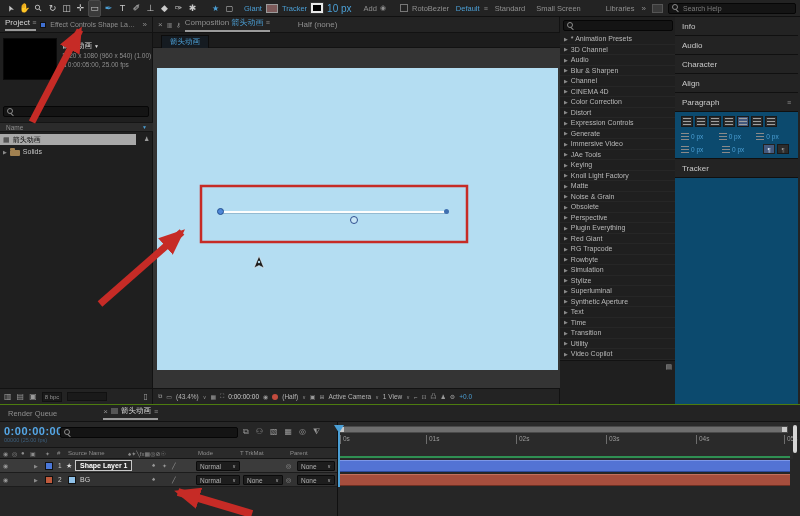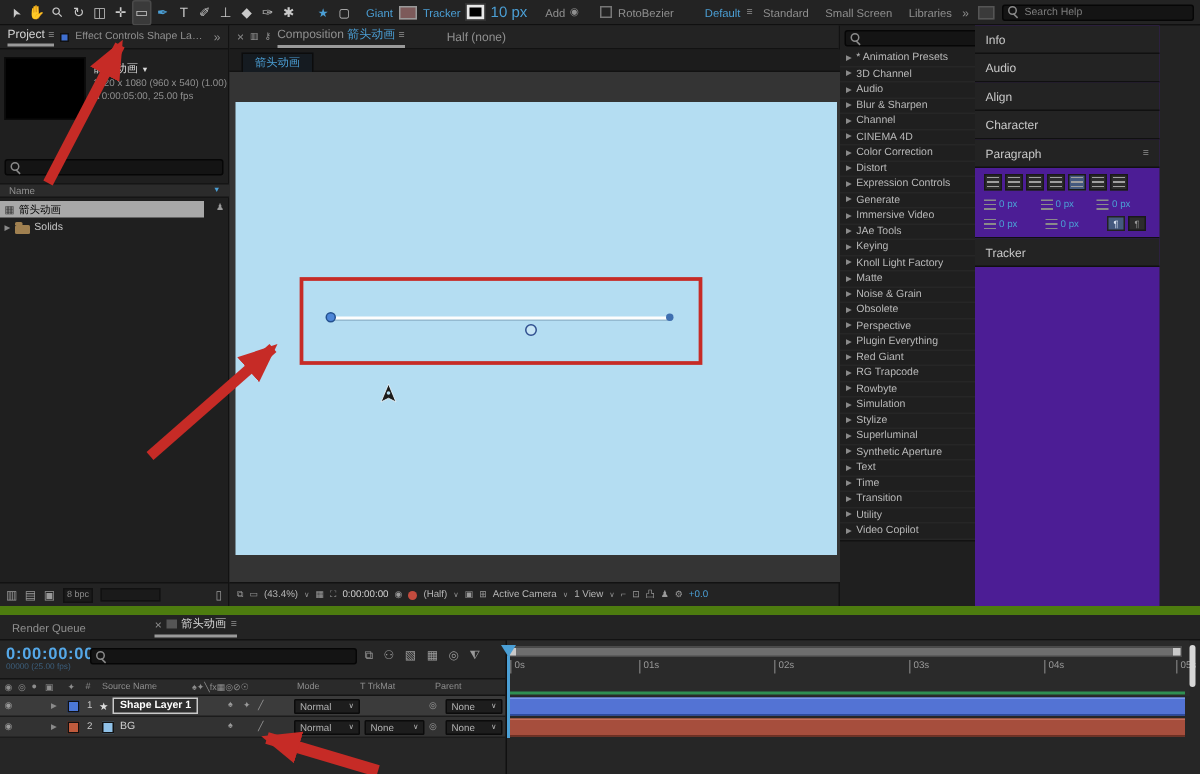--- a/index.html
+++ b/index.html
@@ -67,21 +67,21 @@
     <span class="nw dim" style="font-size:7.5px">Add</span>
     <span class="dim" style="font-size:7px;margin-left:2px">◉</span>
     <span style="width:12px"></span>
     <span style="width:8px;height:8px;border:1px solid #777;display:inline-block"></span>
     <span class="nw dim" style="font-size:7.5px;margin-left:3px">RotoBezier</span>
 
     <span style="margin-left:auto"></span>
     <span class="nw" style="color:#4b9fd5;font-size:7.5px">Default</span>
     <span class="dim" style="font-size:7px;margin:0 6px 0 3px">≡</span>
     <span class="nw dim" style="font-size:7.5px;margin-right:10px">Standard</span>
-    <span class="nw dim" style="font-size:7.5px;margin-right:10px">Small Screen</span>
+    <span class="nw dim" style="font-size:7.5px;margin-right:24px">Small Screen</span>
     <span class="nw dim" style="font-size:7.5px;margin-right:6px">Libraries</span>
     <span class="dim" style="font-size:8px;margin-right:5px">»</span>
     <span style="width:11px;height:9px;background:#3a3a3a;border:1px solid #555;display:inline-block;margin-right:4px"></span>
     <span class="search" style="width:128px;height:11px;font-size:7px">
       <span class="mag"></span>
       <span>Search Help</span>
     </span>
   </div>
 
   <div class="r" style="left:0;top:17px;width:153px;height:371px;background:#1f1f1f;border-right:1px solid #121212">
@@ -309,32 +309,32 @@
         <div class="fxrow">
         <span class="tri">▶</span>
         <span class="nw">Video Copilot</span>
       </div>
       </div>
     <div style="height:12px;border-top:1px solid #121212;display:flex;justify-content:flex-end;align-items:center;padding:0 4px">
       <span class="cell-ico" style="font-size:7px">▤</span>
     </div>
   </div>
 
-  <div class="r" style="left:650px;top:17px;width:123px;height:387px;background:#4c1d95">
+  <div class="r" style="left:675px;top:17px;width:123px;height:387px;background:#0c4a6e">
     <div class="shead">
         <span>Info</span>
       </div>
     <div class="shead">
         <span>Audio</span>
       </div>
     <div class="shead">
+        <span>Character</span>
+      </div>
+    <div class="shead">
         <span>Align</span>
-      </div>
-    <div class="shead">
-        <span>Character</span>
       </div>
     <div class="shead">
       <span>Paragraph</span>
       <span class="dim" style="margin-left:auto;font-size:7px">≡</span>
     </div>
     <div style="padding:4px 6px;border-bottom:1px solid #101010">
       <div style="display:flex;gap:2px">
         <span class="alignbtn">
             <i></i>
           </span>
@@ -382,21 +382,21 @@
           </span>
         <span style="width:12px;height:10px;background:#44597e;border:1px solid #222;color:#dfe7f5;font-size:6px;text-align:center;line-height:10px">¶</span>
         <span style="width:12px;height:10px;background:#2c2c2c;border:1px solid #191919;color:#9a9a9a;font-size:6px;text-align:center;line-height:10px">¶</span>
       </div>
     </div>
     <div class="shead">
         <span>Tracker</span>
       </div>
   </div>
 
-  <div class="r" style="left:0;top:404px;width:800px;height:112px;background:#262626;border-top:6px solid #4d7c0f">
+  <div class="r" style="left:0;top:404px;width:800px;height:112px;background:#262626;border-top:1px solid #4d7c0f">
 
     <div style="height:17px;background:#232323;border-bottom:1px solid #121212;display:flex;align-items:center;padding:0 8px;gap:6px">
       <span class="nw dim" style="font-size:7.5px">Render Queue</span>
       <span class="nw tab-active" style="margin-left:40px;padding-bottom:2px;display:inline-flex;gap:3px;align-items:center">
         <span class="dim" style="font-size:8px">×</span>
         <span class="cell-ico" style="background:#555;width:7px;height:6px;display:inline-block"></span>
         <span style="color:#d6d6d6;font-size:7.5px">箭头动画</span>
         <span class="dim" style="font-size:7px">≡</span>
       </span>
     </div>

